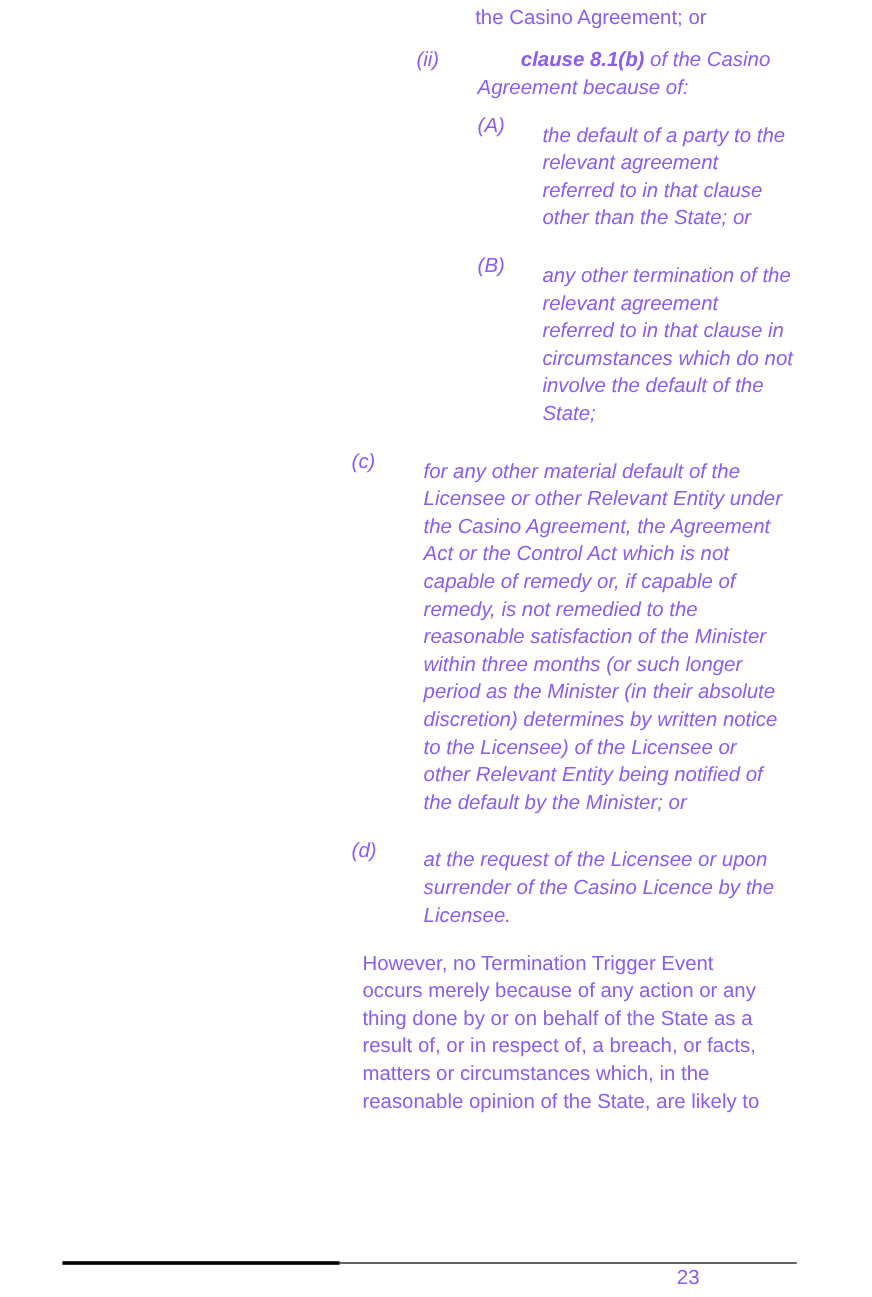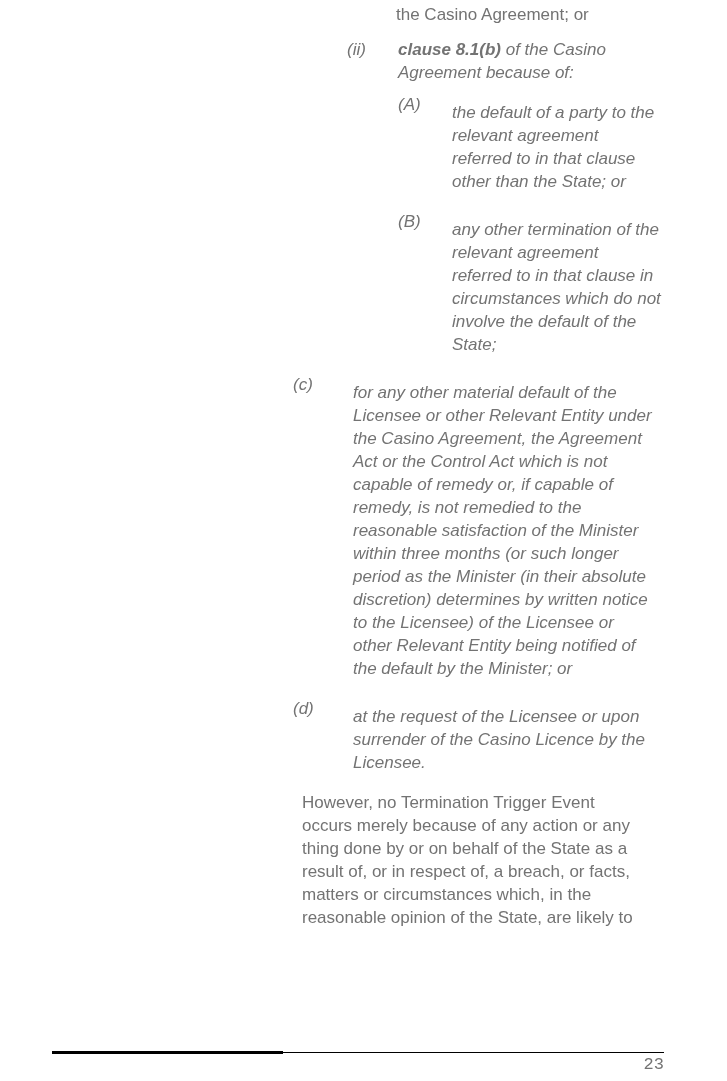--- a/index.html
+++ b/index.html
@@ -5,21 +5,21 @@
   html, body {
     margin: 0;
     padding: 0;
     background: #ffffff;
   }
   .page {
     position: relative;
     width: 727px;
     height: 1081px;
     background: #ffffff;
-    color: #737373;
+    color: #8b5cf6;
     font-family: "Liberation Sans", sans-serif;
     font-size: 17px;
     line-height: 23px;
     overflow: hidden;
   }
   .doc {
     position: absolute;
     left: 293px;
     top: 3px;
     width: 424px;
@@ -44,21 +44,21 @@
   .w52 { width: 52px; }
   .body-col { flex: 1 1 auto; min-width: 0; }
   .body-col > .clause-text { margin: 0 0 9px 0; }
   .clause-text { margin: 8px; }
   .subclause {
     display: flex;
     align-items: flex-start;
     margin-bottom: 9px;
   }
   .closing { margin: 9px; }
-  b { font-weight: 700; }
+  b { font-weight: 700; margin-left: 36px; }
   .rule-thick {
     position: absolute;
     left: 52px;
     top: 1051px;
     width: 231px;
     height: 3px;
     background: #000000;
   }
   .rule-thin {
     position: absolute;
@@ -66,23 +66,22 @@
     top: 1052px;
     width: 381px;
     height: 1px;
     background: #000000;
   }
   .page-number {
     position: absolute;
     left: 564px;
     top: 1053px;
     width: 100px;
-    text-align: right;
+    text-align: left;
     font-size: 17px;
-    font-family: Liberation Mono, monospace;
   }
 </style>
 </head>
 <body>
 
 <div class="page">
   <main class="doc">
 
     <p class="cont pre">the Casino Agreement; or</p>
 

